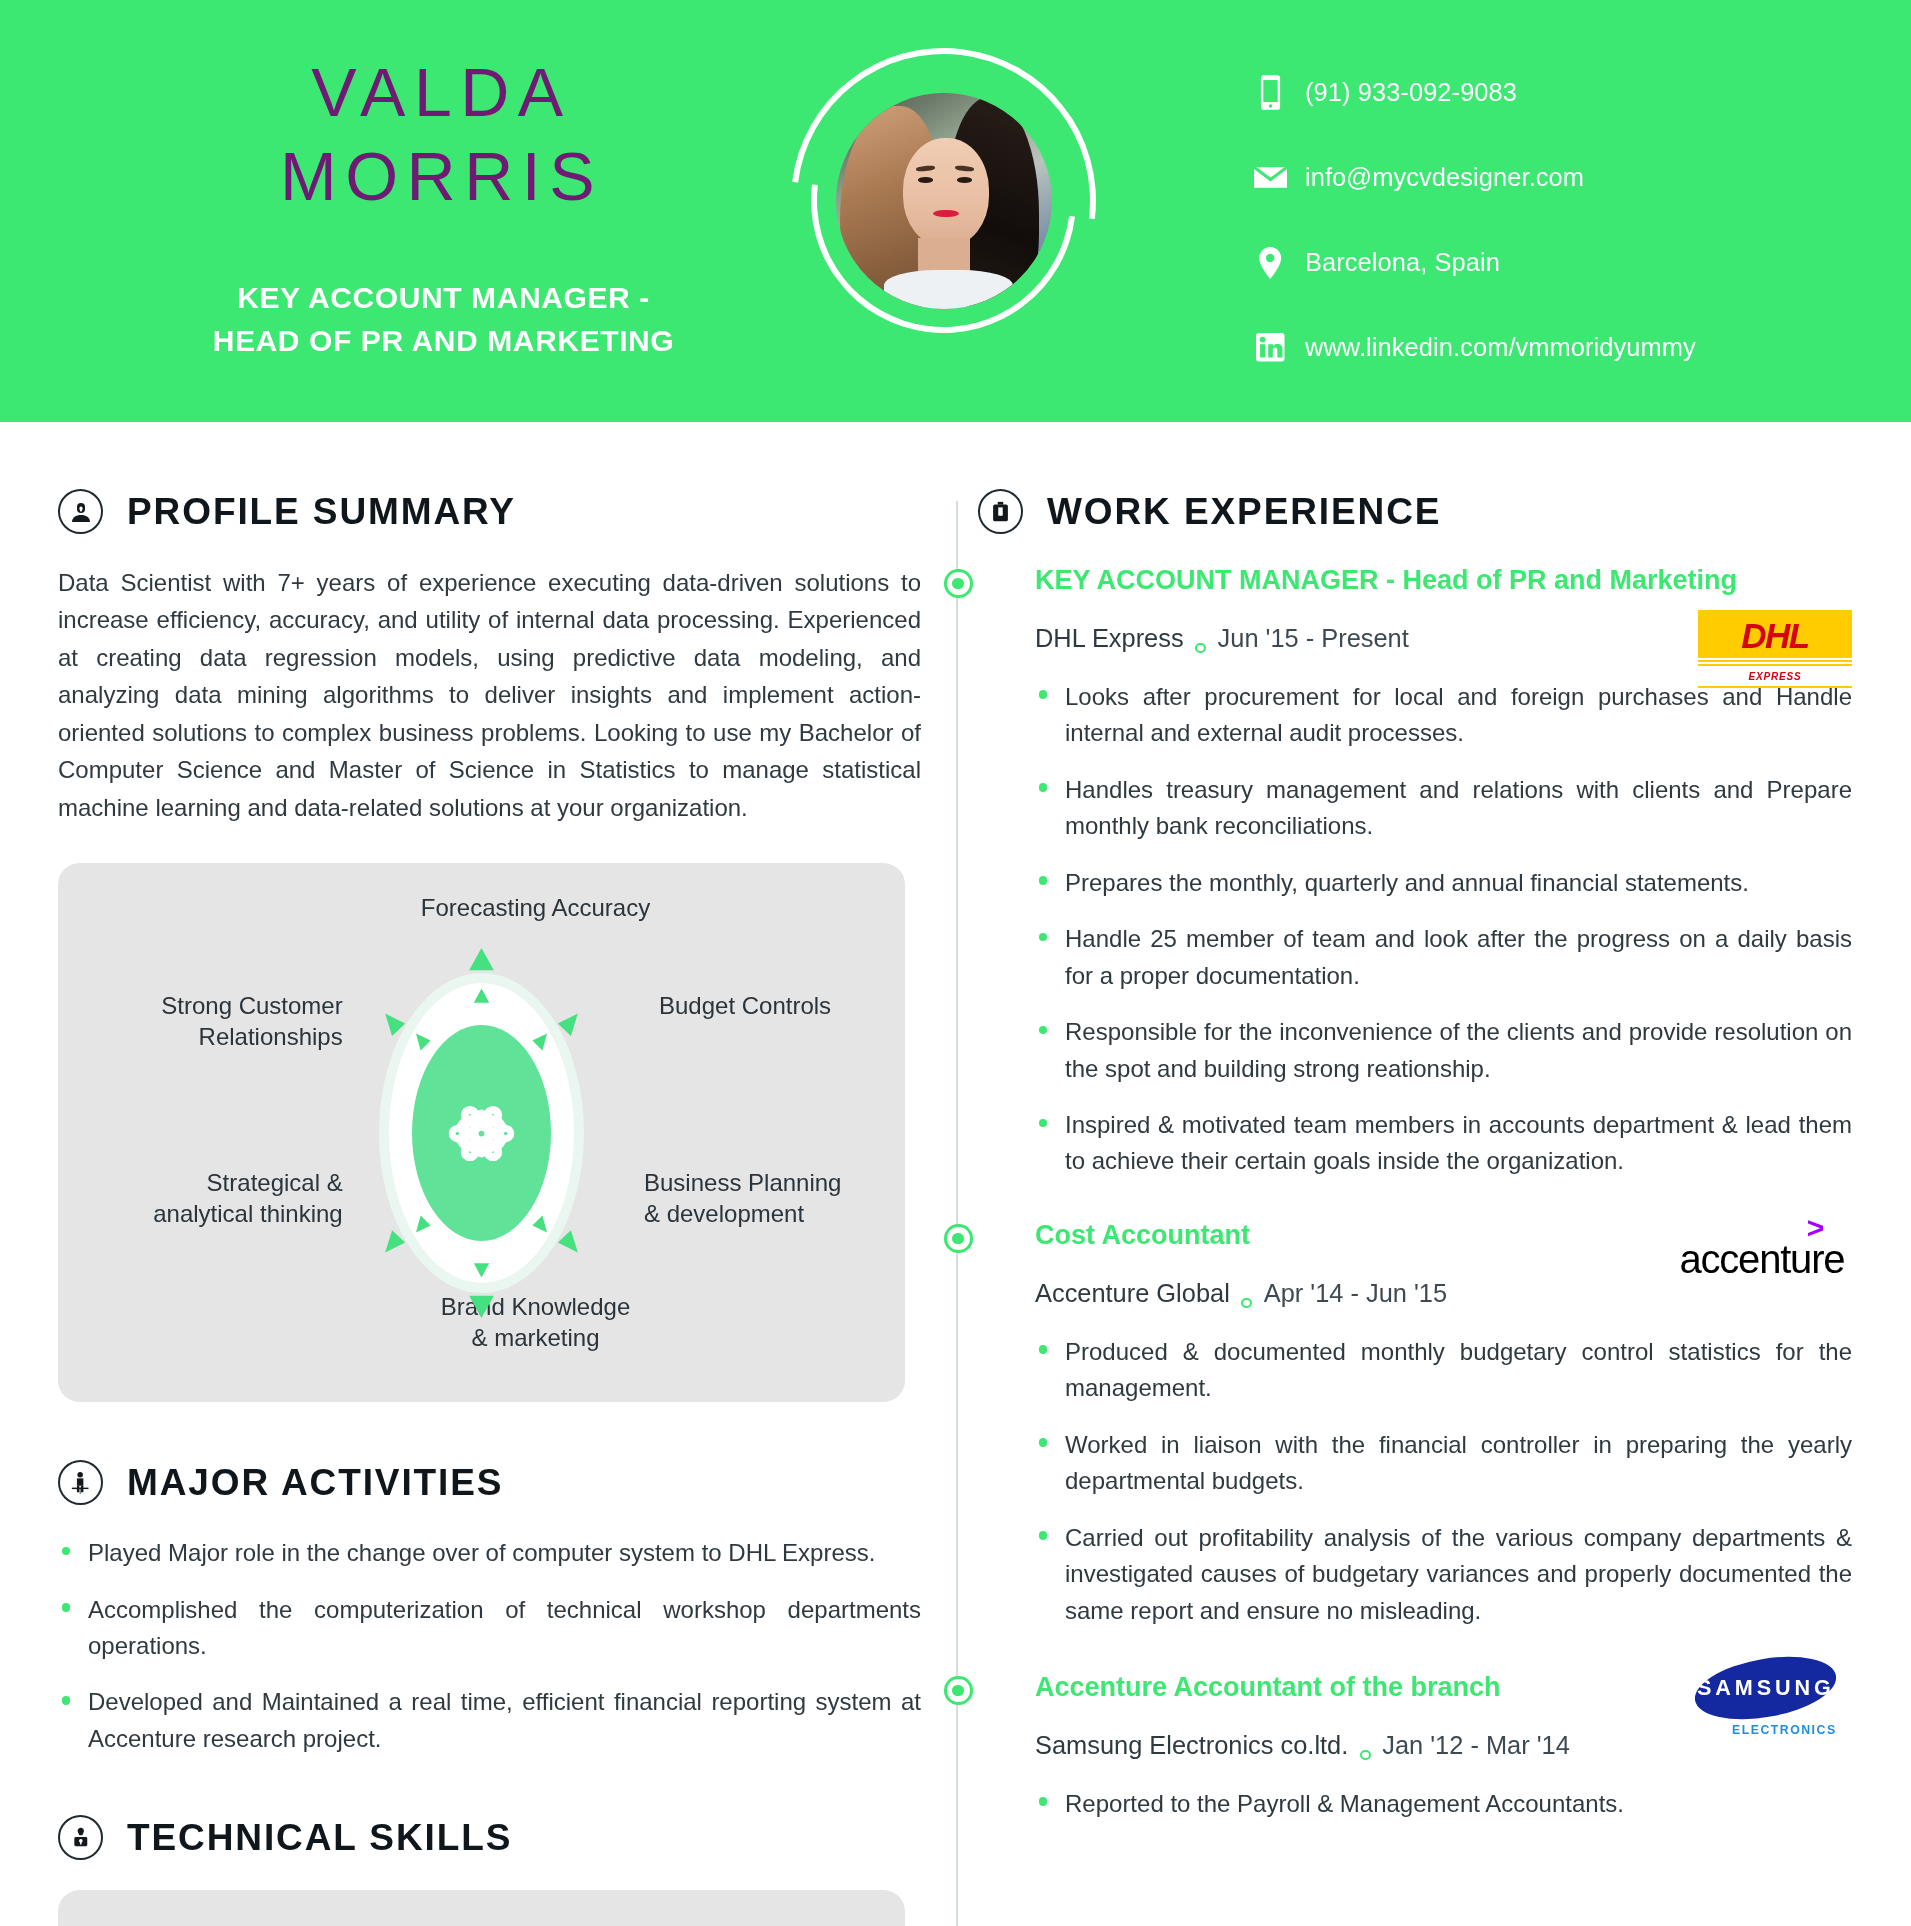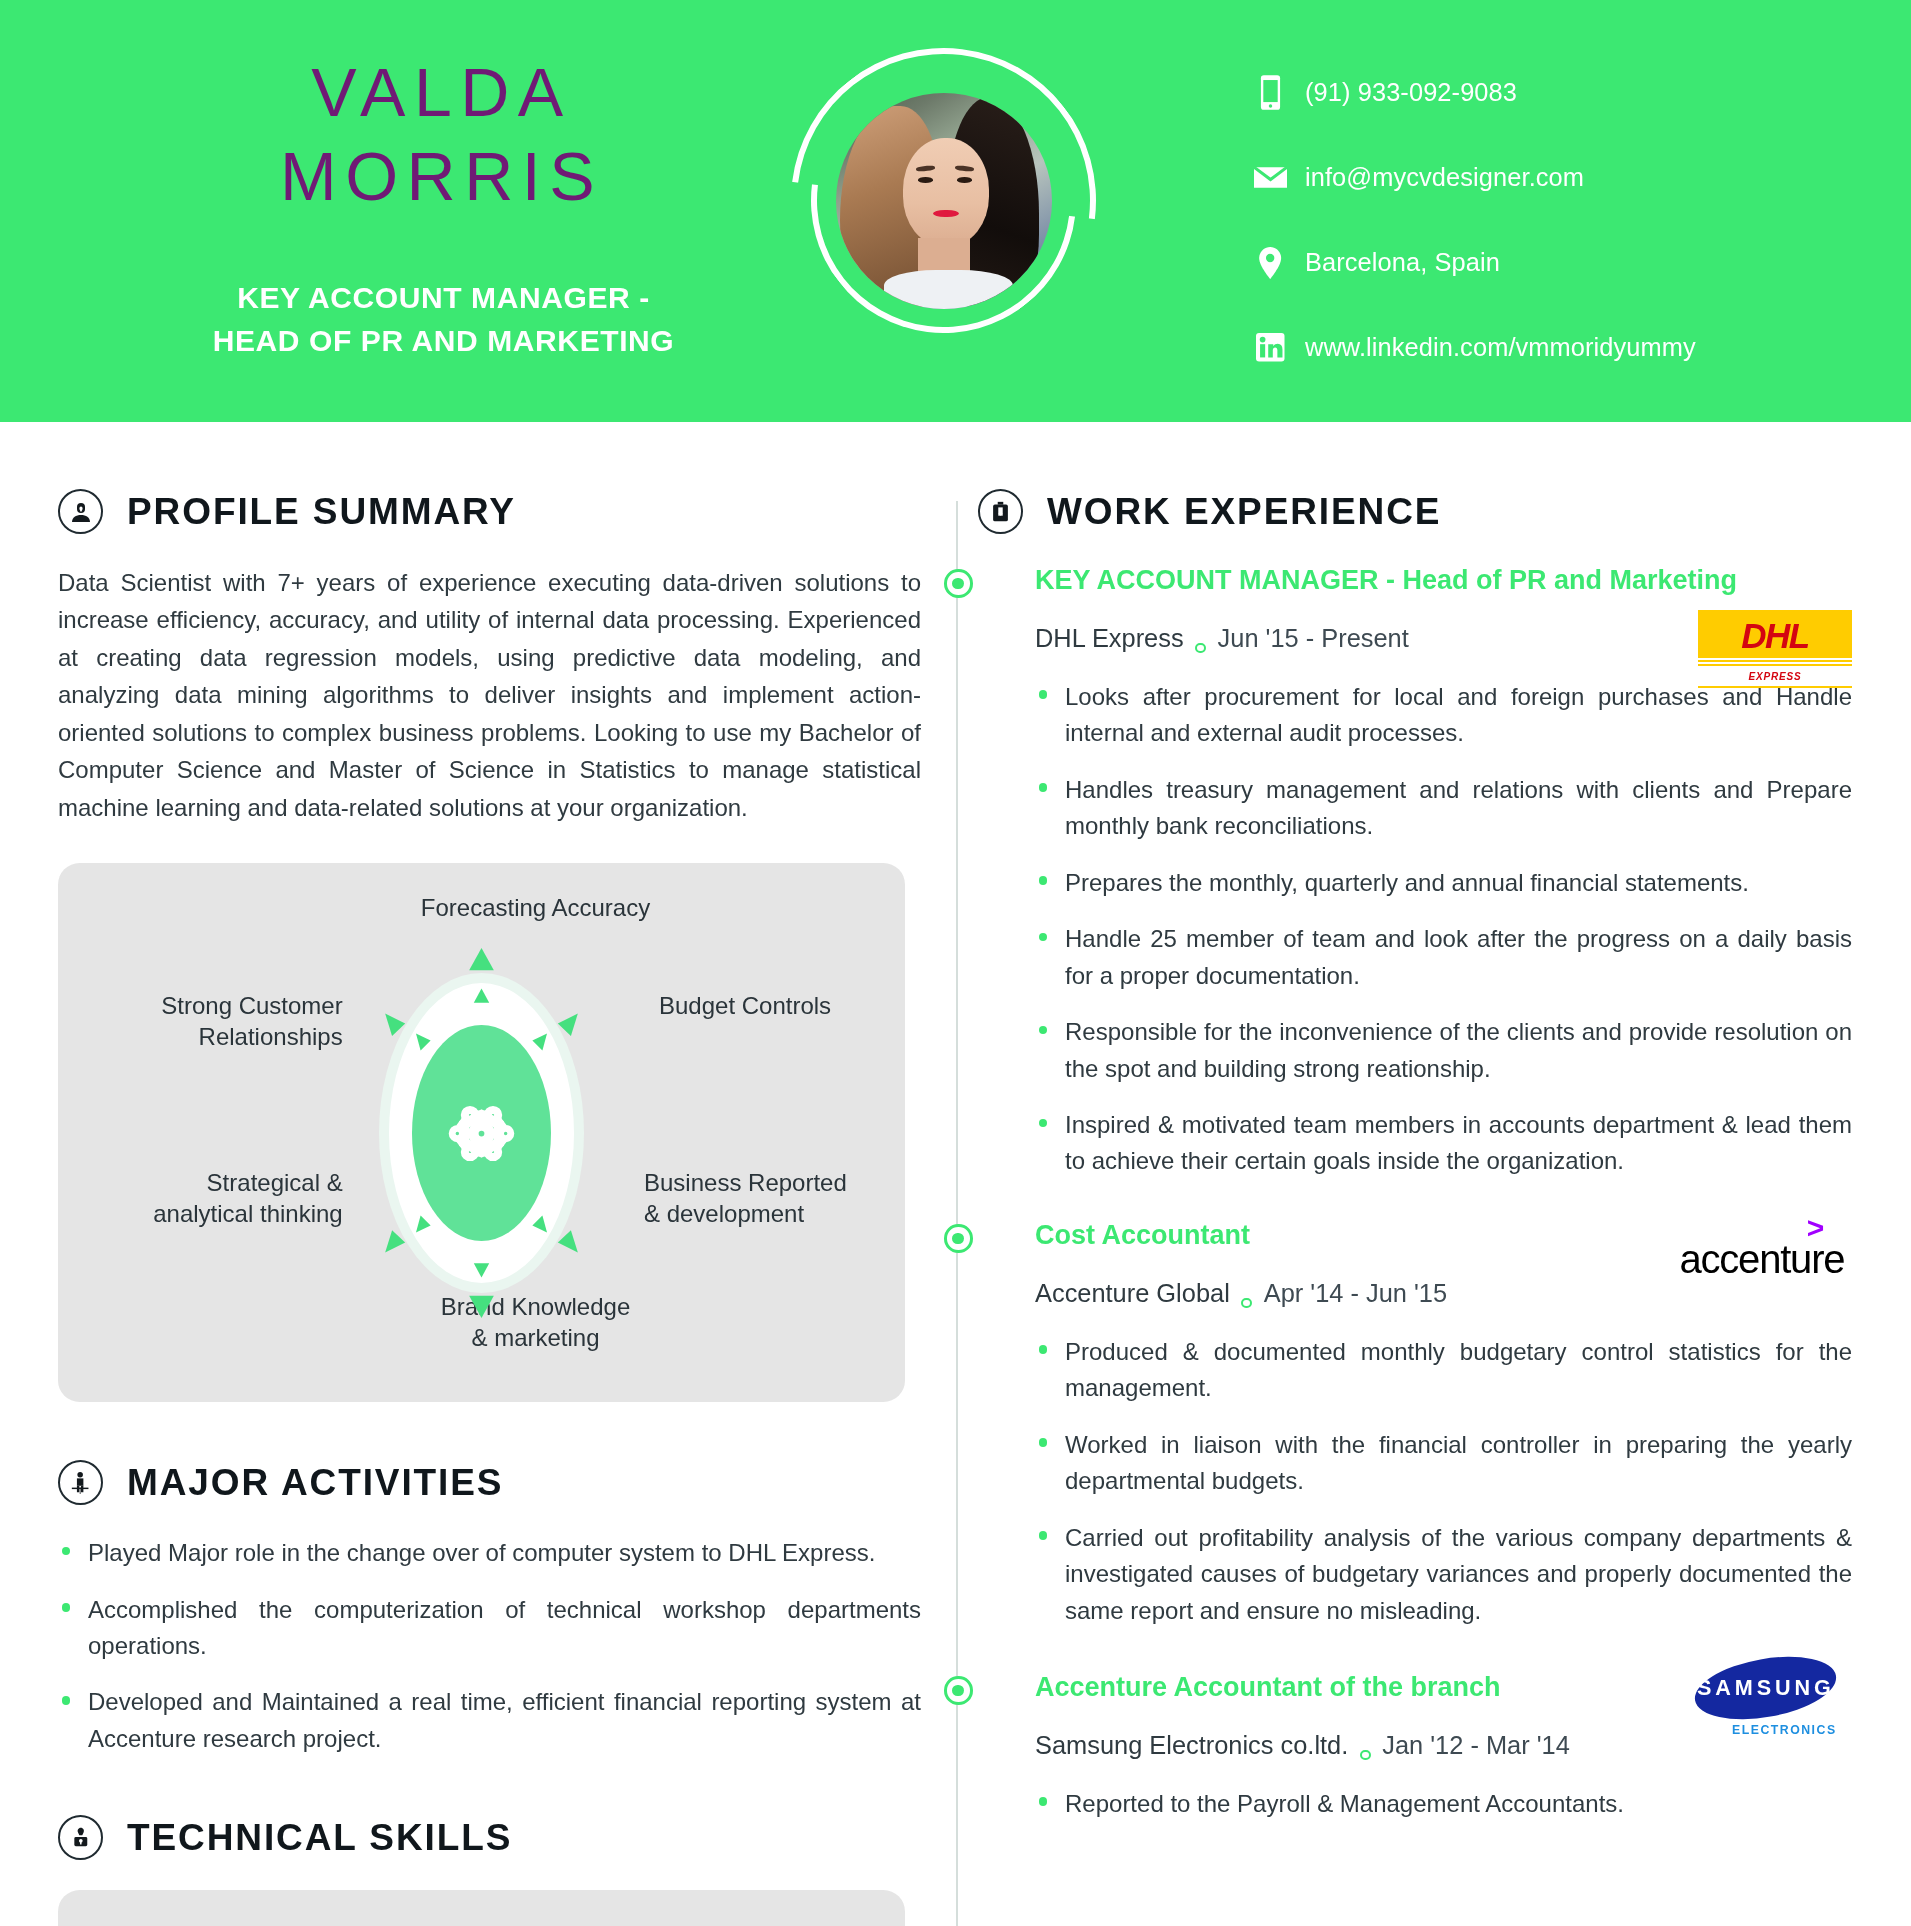--- a/index.html
+++ b/index.html
@@ -276,21 +276,21 @@
     </span>
     <span class="sec-title">PROFILE SUMMARY</span>
   </div>
   <p class="para">Data Scientist with 7+ years of experience executing data-driven solutions to increase efficiency, accuracy, and utility of internal data processing. Experienced at creating data regression models, using predictive data modeling, and analyzing data mining algorithms to deliver insights and implement action-oriented solutions to complex business problems. Looking to use my Bachelor of Computer Science and Master of Science in Statistics to manage statistical machine learning and data-related solutions at your organization.</p>
 
   <div class="card skills-card">
 
     <div class="sk-label sk-l1">Forecasting Accuracy</div>
     <div class="sk-label sk-l2">Budget Controls</div>
     <div class="sk-label sk-l3">
-      <span>Business Reported</span><br>
+      <span>Business Planning</span><br>
       <span>&amp; development</span>
     </div>
     <div class="sk-label sk-l4">
       <span>Brand Knowledge</span><br>
       <span>&amp; marketing</span>
     </div>
     <div class="sk-label sk-l5">
       <span>Strategical &amp;</span><br>
       <span>analytical thinking</span>
     </div>

